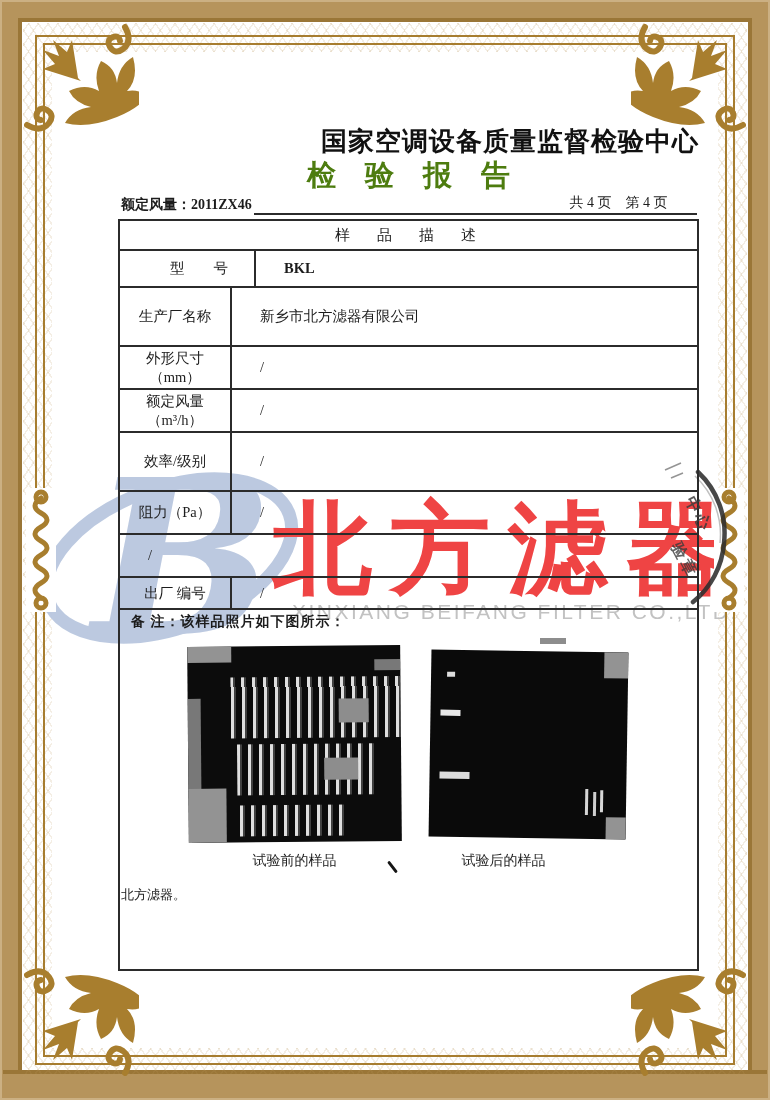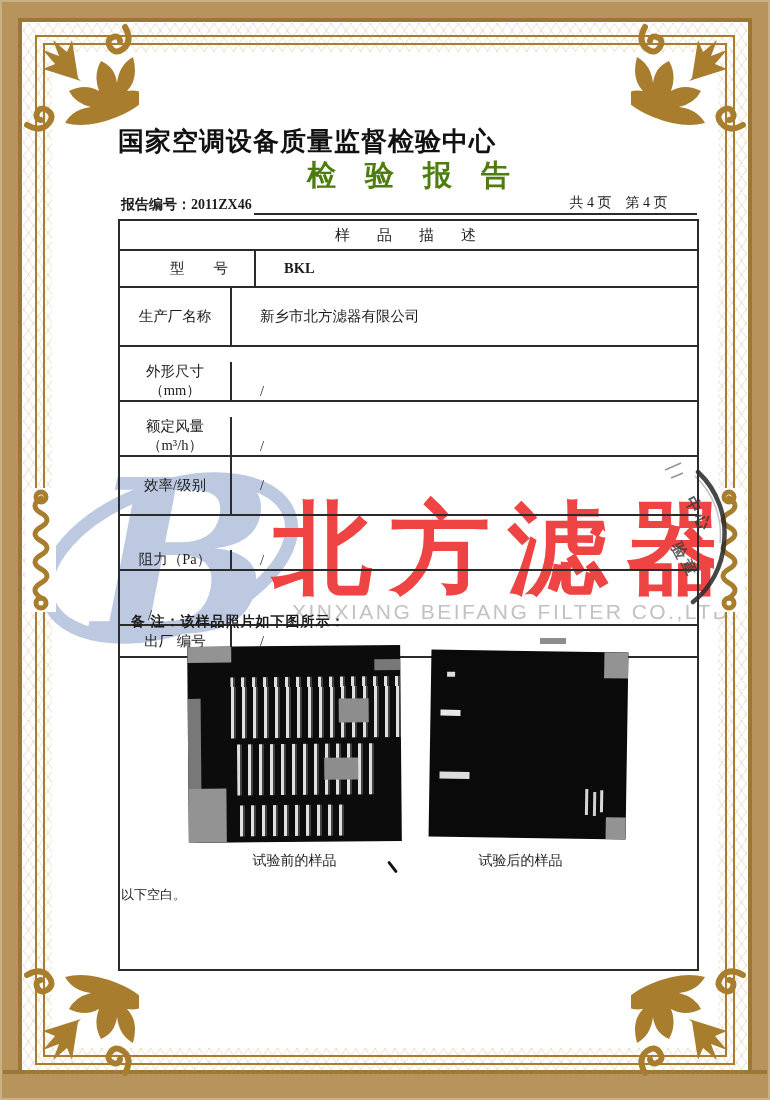--- a/index.html
+++ b/index.html
@@ -28,45 +28,45 @@
   .s-right{left:714px;transform:scaleX(-1);}
 
   
   .wm-logo{left:34px;top:438px;opacity:.95;}
   .wm-cn{left:272px;top:496px;font-family:"Liberation Sans",sans-serif;font-weight:bold;
          font-size:100px;line-height:1.05;letter-spacing:18px;color:#ef4444;white-space:nowrap;}
   .wm-en{left:292px;top:600px;font-family:"Liberation Sans",sans-serif;
          font-size:21px;letter-spacing:2.5px;color:#c2c2c2;white-space:nowrap;}
 
   
-  .org-title{left:118px;width:581px;top:124px;text-align:left;font-family:"Liberation Sans",sans-serif;
+  .org-title{left:118px;width:581px;top:124px;text-align:right;font-family:"Liberation Sans",sans-serif;
              font-weight:bold;font-size:26px;letter-spacing:1px;color:#111;}
   .report-title{left:118px;width:581px;top:156px;text-align:center;font-family:"Liberation Sans",sans-serif;
              font-weight:bold;font-size:29px;color:#4d7c0f;}
   .report-no{left:121px;top:196px;font-size:14px;font-weight:bold;}
   .pagination{left:540px;width:157px;top:194px;font-size:14px;text-align:center;}
   .underline{left:254px;top:213px;width:443px;height:2px;background:#2b2b2b;}
 
   
   .tbl{left:118px;top:219px;width:581px;height:752px;border:2px solid #2b2b2b;box-sizing:border-box;
        display:flex;flex-direction:column;background:transparent;}
   .trow{display:flex;border-bottom:2px solid #2b2b2b;flex:0 0 auto;box-sizing:border-box;}
   .trow:last-child{border-bottom:none;}
   .tlabel{width:112px;flex:0 0 112px;border-right:2px solid #2b2b2b;display:flex;align-items:center;
           justify-content:center;font-size:14.5px;text-align:center;padding:0 2px;box-sizing:border-box;}
   .tvalue{flex:1;display:flex;align-items:center;padding-left:28px;font-size:14.5px;}
   .thead{display:flex;align-items:center;justify-content:center;font-size:15px;letter-spacing:6px;}
   .h31{height:31px;} .h30{height:30px;} .h39{height:37px;padding-left:24px;} .h41{height:32px;}
-  .h42{height:59px;} .h43{height:55px;align-items:flex-end;} .remark-row{flex:1;border-bottom:none;}
+  .h42{height:59px;} .h43{height:43px;} .remark-row{flex:1;border-bottom:none;}
   .bold{font-weight:bold;}
 
   .remark{left:131px;top:613px;font-size:14px;font-weight:bold;letter-spacing:1px;}
   .foot-note{left:121px;top:886px;font-size:13px;}
   .caption{top:852px;width:213px;text-align:center;font-size:14px;}
-  .cap1{left:188px;} .cap2{left:414px;font-family:Liberation Mono, monospace;}
+  .cap1{left:188px;} .cap2{left:397px;font-family:Liberation Mono, monospace;}
   .pen-mark{left:391px;top:860px;width:3px;height:14px;background:#151515;border-radius:2px;
             transform:rotate(-38deg);}
 
   
   .photo{background:#0c0c0c;overflow:hidden;}
   .photo-left{left:188px;top:646px;width:213px;height:196px;transform:rotate(-0.5deg);}
   .photo-right{left:430px;top:651px;width:197px;height:187px;transform:rotate(0.9deg);background:#0a0a0a;}
   .ph{position:absolute;}
   .gray{background:#939393;}
   .stripes{background:repeating-linear-gradient(90deg,
@@ -132,21 +132,21 @@
   </svg>
 <svg class="abs mid-scroll s-left" viewBox="0 0 30 124">
     <use href="#scroll-art"></use>
   </svg>
 <svg class="abs mid-scroll s-right" viewBox="0 0 30 124">
     <use href="#scroll-art"></use>
   </svg>
 
 <div class="abs org-title">国家空调设备质量监督检验中心</div>
 <div class="abs report-title">检　验　报　告</div>
-<div class="abs report-no">报告编号：2011ZX46</div>
+<div class="abs report-no">额定风量：2011ZX46</div>
 <div class="abs pagination">共 4 页　第 4 页</div>
 <div class="abs underline"></div>
 
 <div class="abs tbl">
   <div class="trow h30 thead">样　品　描　述</div>
   <div class="trow h39">
     <div class="tlabel">型　　号</div>
     <div class="tvalue bold">BKL</div>
   </div>
   <div class="trow h42">
@@ -201,21 +201,21 @@
   <div class="ph" style="left:5%;top:65%;width:30px;height:7px;background:#dcdcdc;"></div>
   <div class="ph" style="left:79%;top:73%;width:3px;height:26px;background:#d5d5d5;"></div>
   <div class="ph" style="left:83%;top:75%;width:3px;height:24px;background:#cfcfcf;"></div>
   <div class="ph" style="left:87%;top:74%;width:3px;height:22px;background:#d8d8d8;"></div>
 </div>
 <div class="abs speck" style="left:540px;top:638px;width:26px;height:6px;"></div>
 
 <div class="abs caption cap1">试验前的样品</div>
 <div class="abs caption cap2">试验后的样品</div>
 <div class="abs pen-mark"></div>
-<div class="abs foot-note">以下空白。</div>
+<div class="abs foot-note">北方滤器。</div>
 
 <svg class="abs stamp" width="130" height="170">
   <path d="M63,22 A84,84 0 0 1 89,93 A84,84 0 0 1 58,152" fill="none" stroke="#2d2d2d" stroke-width="4.5" stroke-linecap="round" opacity="0.88"></path>
   <path d="M60,26 A80,80 0 0 1 85,93" fill="none" stroke="#2d2d2d" stroke-width="1.5" opacity="0.3"></path>
   <path d="M30,20 l16,-7 M36,28 l12,-5" stroke="#3c3c3c" stroke-width="1.5" opacity="0.55" fill="none"></path>
   <text transform="translate(50,50) rotate(62)" font-size="16" font-weight="bold" fill="#3c3c3c" opacity="0.85" letter-spacing="3" font-family="Liberation Serif, serif">中心</text>
   <text transform="translate(36,96) rotate(62)" font-size="16" font-weight="bold" fill="#3c3c3c" opacity="0.8" letter-spacing="3" font-family="Liberation Serif, serif">验章</text>
 </svg>
 
 </body></html>

